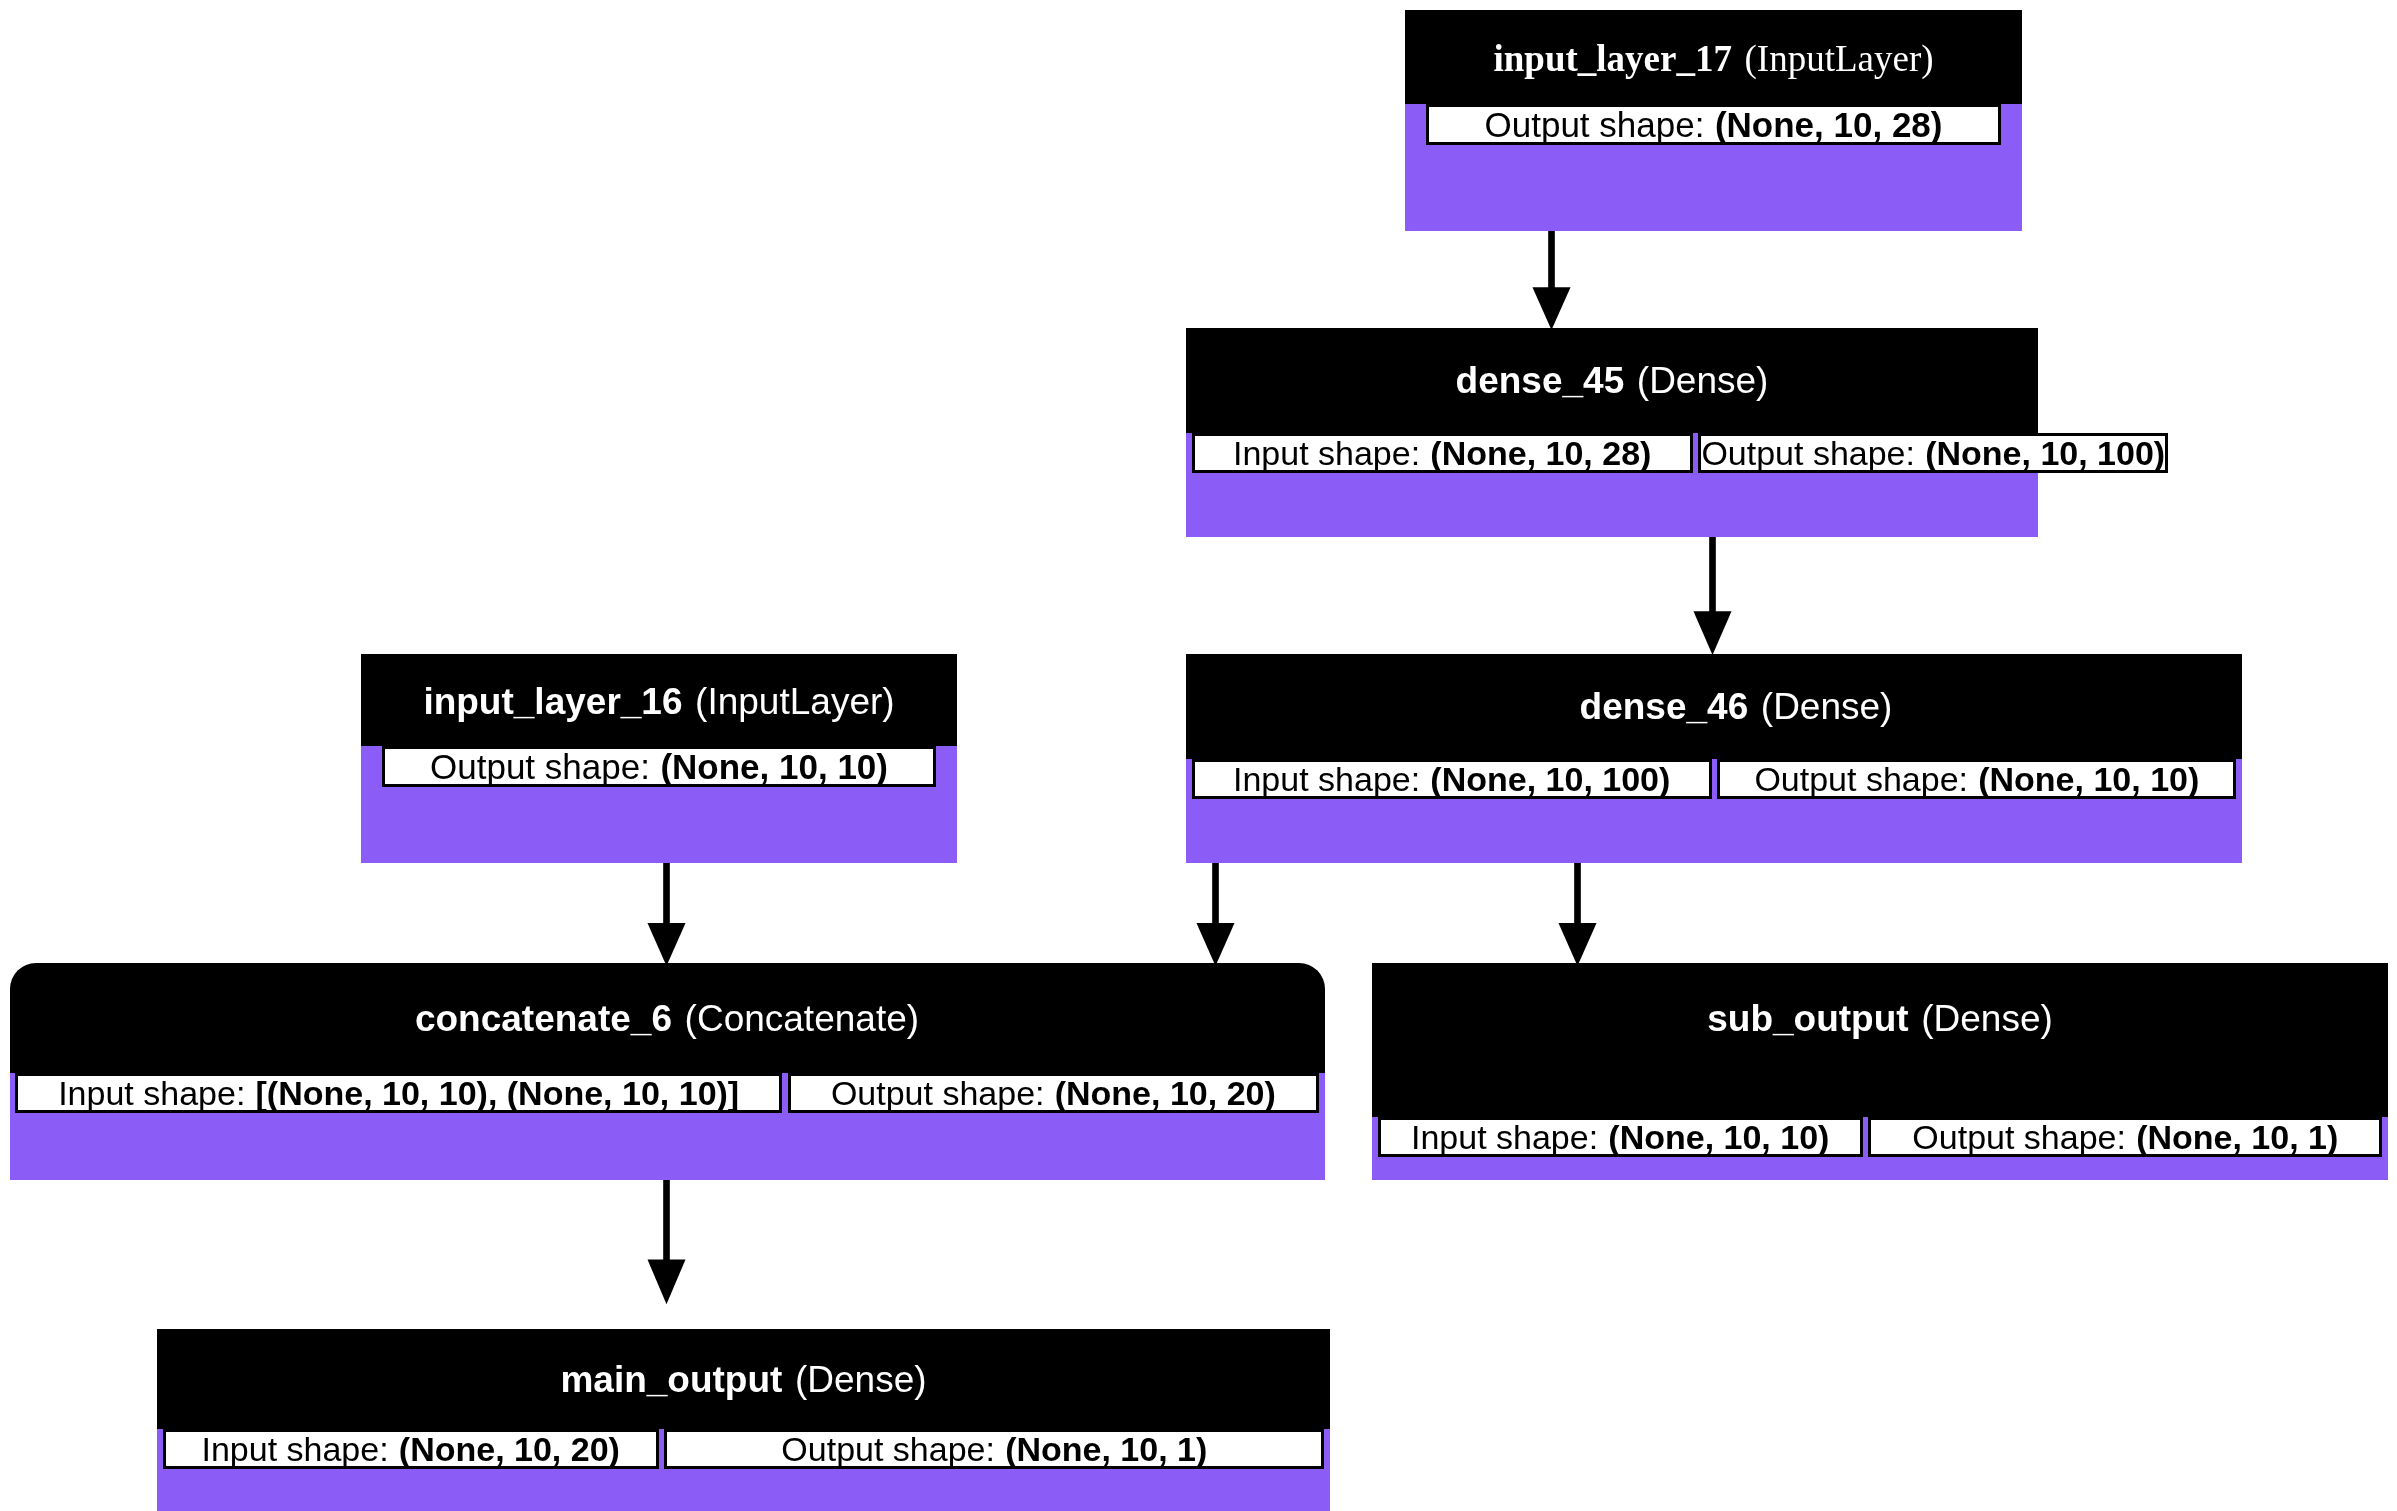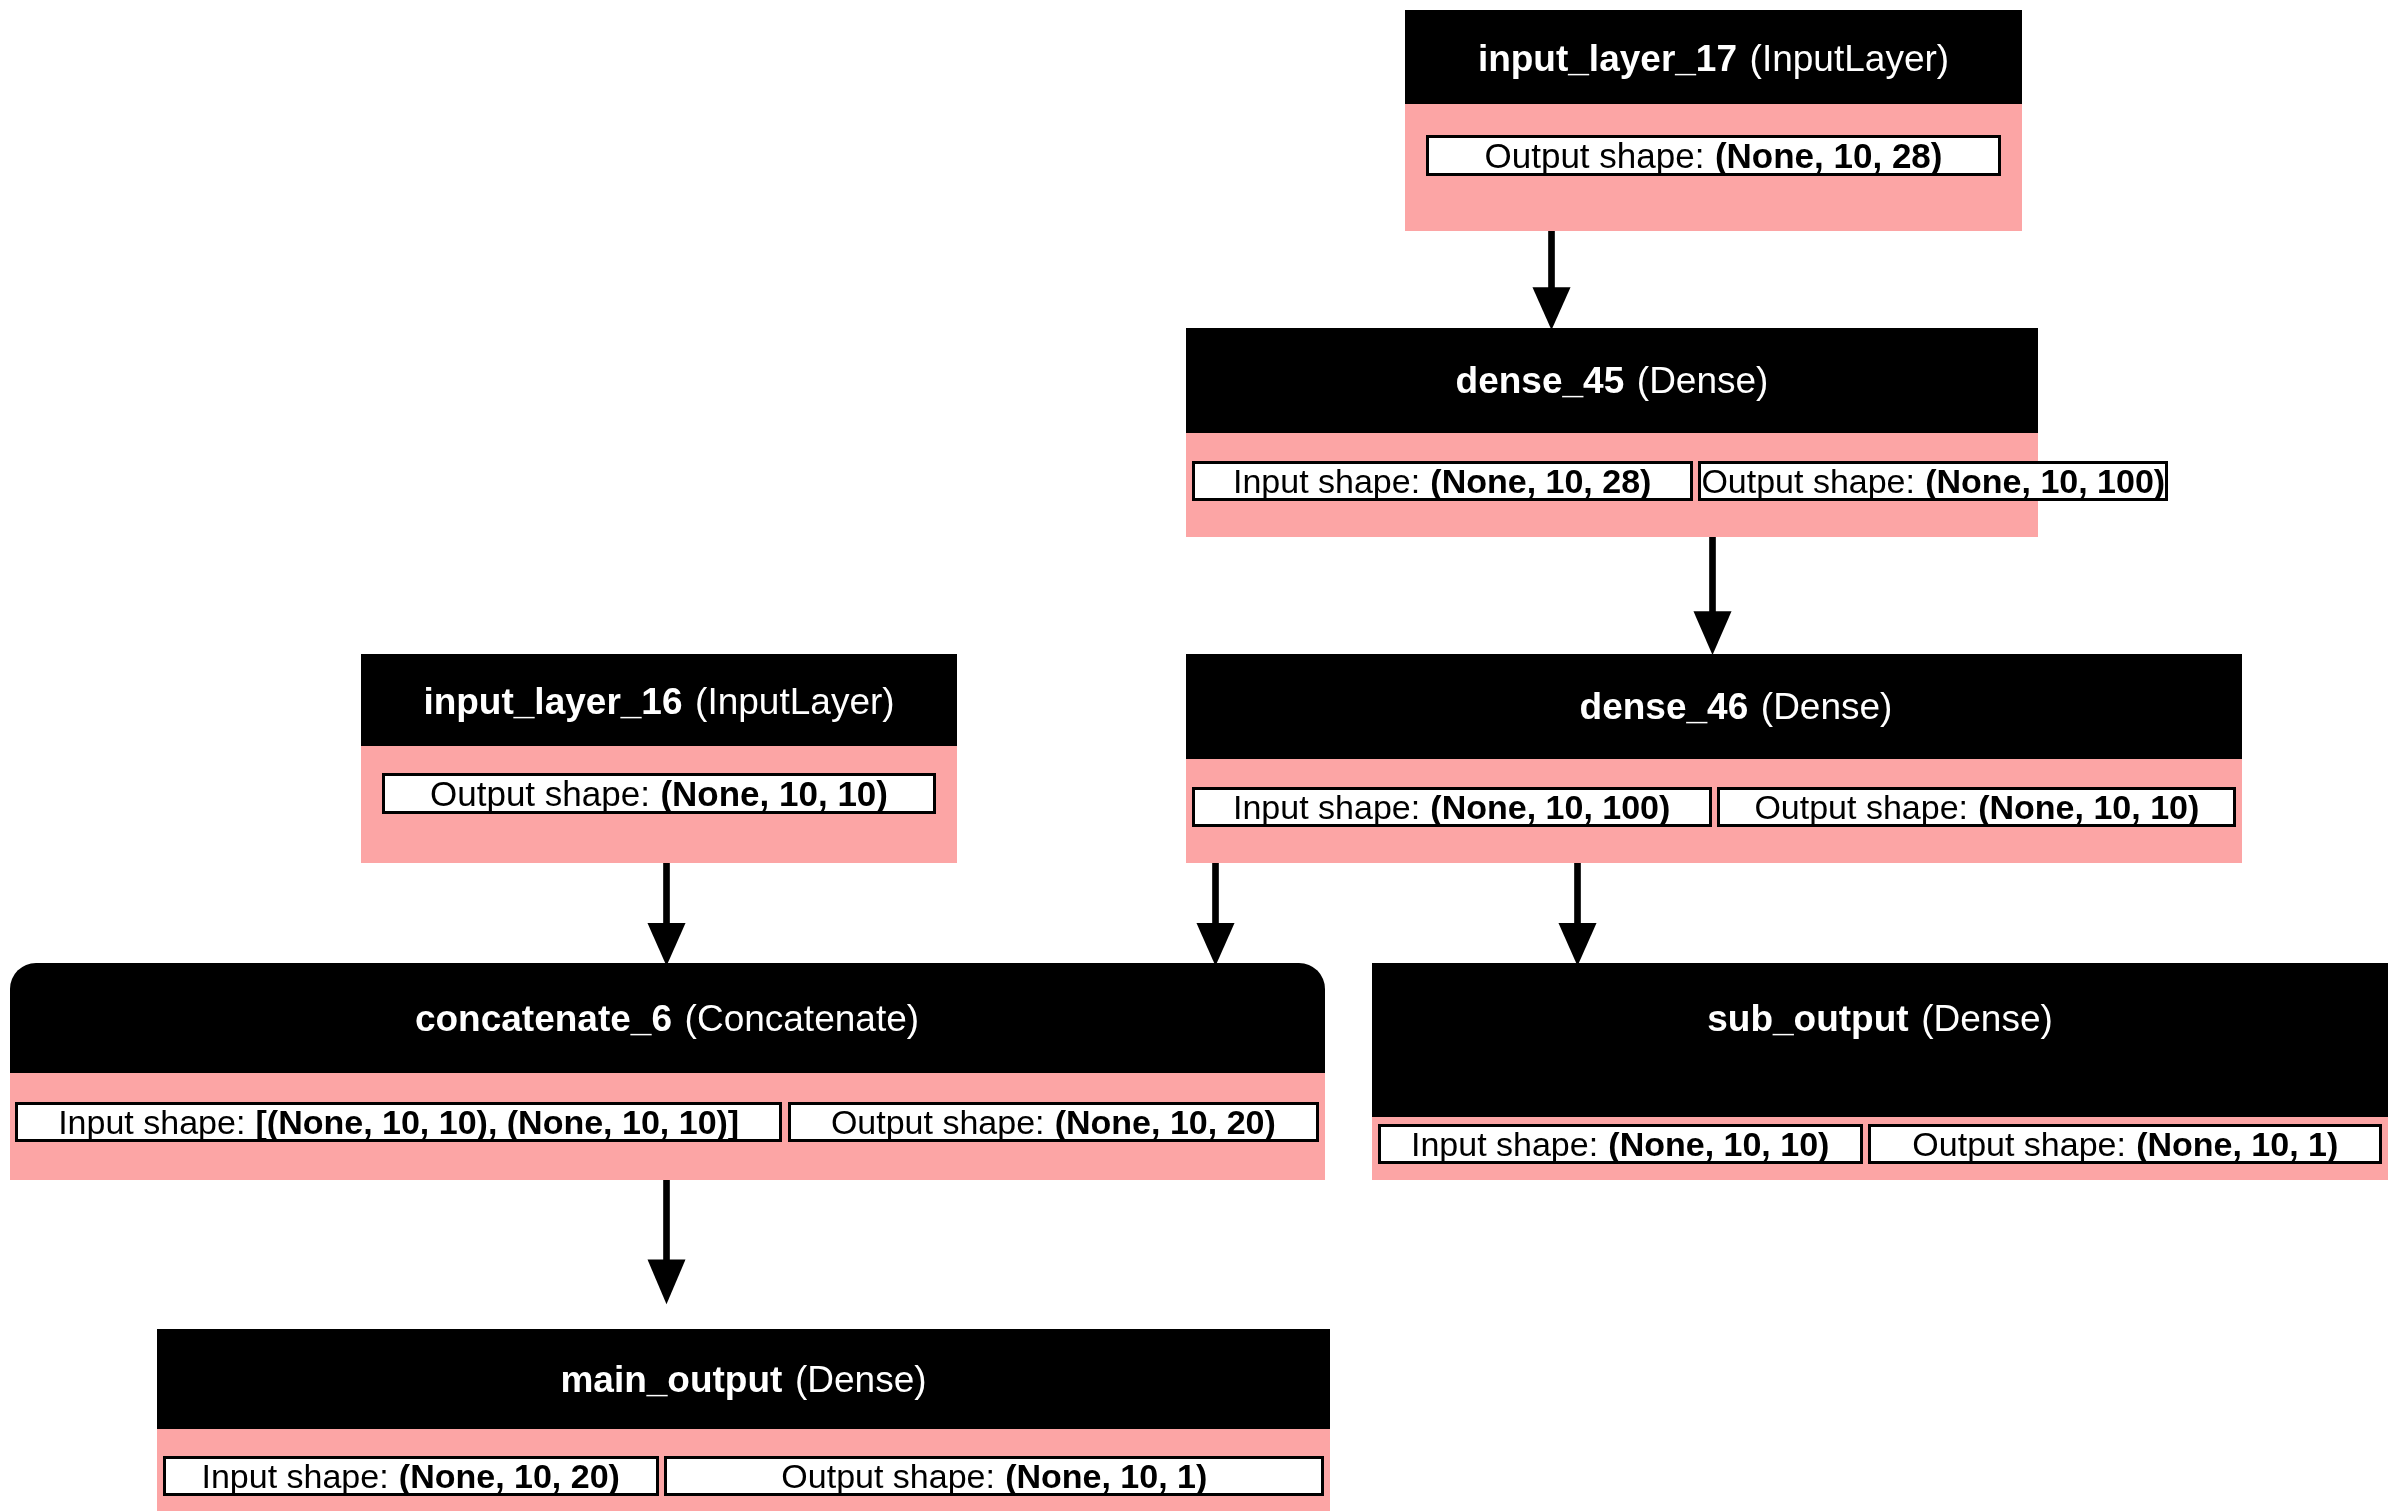--- a/index.html
+++ b/index.html
@@ -47,22 +47,22 @@
   }
   .node-title .sp {
     display: inline-block;
     width: 0.34em;
   }
 
   
   .shapes {
     display: flex;
     flex: 1 1 auto;
-    align-items: center;
-    background: #fca5a5;
+    align-items: flex-start;
+    background: #8b5cf6;
   }
   .cell {
     background: #ffffff;
     color: #000000;
     display: flex;
     align-items: center;
     justify-content: center;
     white-space: nowrap;
     line-height: 1;
     box-sizing: border-box;
@@ -122,21 +122,21 @@
   </div>
 
   <div class="edge" style="left:637px; top:1177px; width:59px; height:131px;">
     <svg width="59" height="131" viewBox="0 0 62 138">
       <line x1="31" y1="0" x2="31" y2="102" stroke="#000" stroke-width="7"></line>
       <polygon points="31,134 11,87 51,87" fill="#000"></polygon>
     </svg>
   </div>
 
   <div class="node n-inputlayer" style="left:1405px; top:9.5px; width:617px; height:221px;">
-    <div class="node-title" style="height:91px; font-size:37px; padding-top:3.8px;">
+    <div class="node-title" style="height:91px; font-size:37px; padding-top:3.8px;font-family:Liberation Serif, serif;">
       <span class="nm">input_layer_17</span>
         <span class="sp"></span>
         <span class="ty">(InputLayer)</span>
     </div>
     <div class="shapes" style="padding:0 21px 23px 21px;">
       <div class="cell" style="flex:1 1 100%; font-size:35px; border:3.8px solid #000;">
         <span class="lbl">Output shape:</span>
           <span class="sp"></span>
           <span class="val">(None, 10, 28)</span>
       </div>

